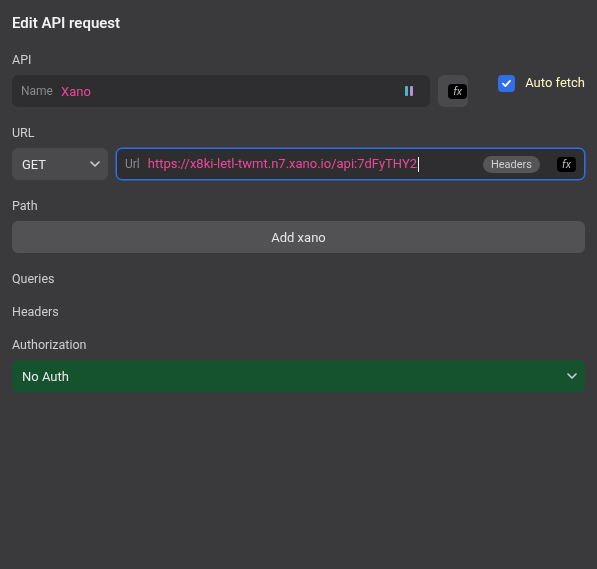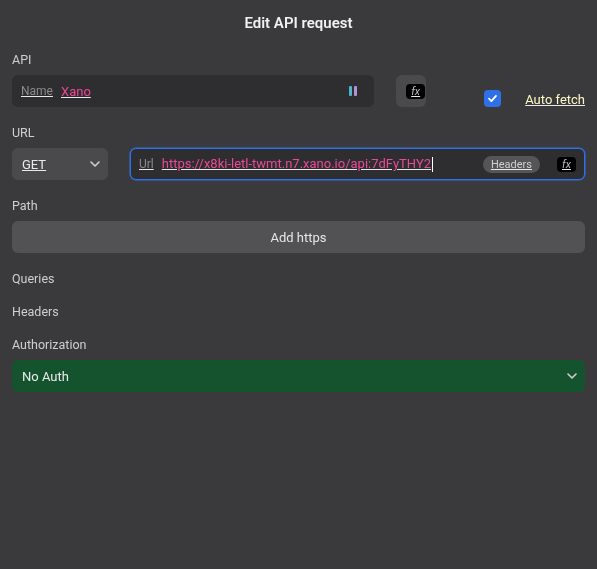--- a/index.html
+++ b/index.html
@@ -11,30 +11,29 @@
     color: #e8e8ea;
     font-size: 13px;
     overflow: hidden;
   }
   .panel { padding: 12px 12px 20px 12px; }
   .title {
     font-size: 15px;
     font-weight: 600;
     color: #f2f2f4;
     padding: 2px 0 14px 0;
-    text-align: center;
   }
   .section-label {
     font-size: 12.5px;
     color: #cfcfd2;
     margin-top: 18px;
     margin-bottom: 8px;
   }
   .section-label.first { margin-top: 6px; }
-  .row { display: flex; align-items: flex-end; gap: 22px; text-decoration: underline; }
+  .row { display: flex; align-items: flex-start; gap: 8px; }
 
   .field {
     background: #2e2e30;
     border: 1px solid #2e2e30;
     border-radius: 6px;
     height: 32px;
     display: flex;
     align-items: center;
     padding: 0 8px;
     gap: 8px;
@@ -184,21 +183,21 @@
     </div>
     <div class="field focused" style="flex:1;">
       <span class="prefix">Url</span>
       <span class="value"><span>https://x8ki-letl-twmt.n7.xano.io/api:7dFyTHY2</span><span class="caret"></span></span>
       <span class="chip">Headers</span>
       <span class="fx">fx</span>
     </div>
   </div>
 
   <div class="section-label">Path</div>
-  <div class="add-btn">Add https</div>
+  <div class="add-btn">Add xano</div>
 
   <div class="section-label">Queries</div>
 
   <div class="section-label">Headers</div>
 
   <div class="section-label">Authorization</div>
   <div class="select full auth">
     <span>No Auth</span>
     <span class="chev">
       <svg width="10" height="10" viewBox="0 0 10 10">

